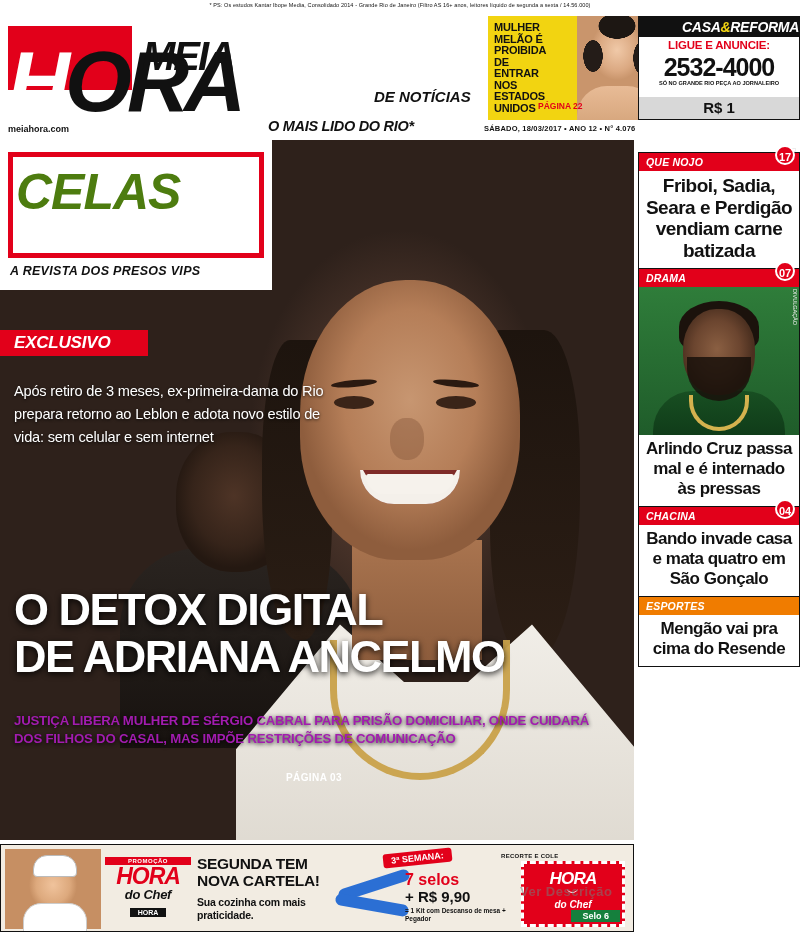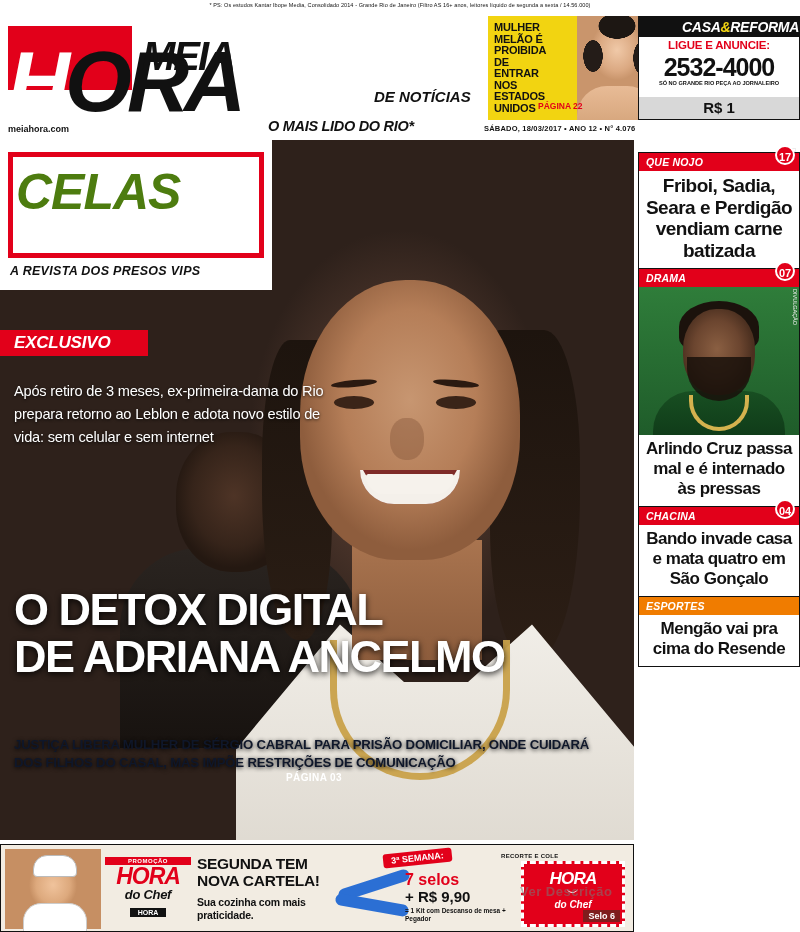--- a/index.html
+++ b/index.html
@@ -243,24 +243,23 @@
   }
 
   .headline {
     position: absolute; left: 14px; top: 586px; width: 600px;
     color: #fff; font-size: 45px; font-weight: bold;
     line-height: 47px; letter-spacing: -1.5px;
     text-shadow: 0 2px 6px rgba(0,0,0,.85);
   }
   .subhead {
     position: absolute; left: 14px; top: 712px; width: 600px;
-    color: #0f172a; font-size: 13.2px; font-weight: bold;
+    color: #a21caf; font-size: 13.2px; font-weight: bold;
     line-height: 18px; letter-spacing: -0.2px;
     text-shadow: 0 1px 4px rgba(0,0,0,.9);
-    margin-top: 24px;
   }
   .pagina03 {
     position: absolute; left: 14px; top: 772px; width: 600px;
     text-align: center; color: #fff; font-size: 10px; font-weight: bold;
     letter-spacing: .4px;
   }
 
   
   .rcol { position: absolute; left: 638px; top: 146px; width: 144px; margin-top: 6px; }
   .rbox { position: relative; width: 162px; border: 1px solid #111; border-top: none; background:#fff; }
@@ -403,21 +402,21 @@
   .ba-stamp .hora2 {
     font-size: 17px; font-weight: bold; font-style: italic; color: #fff;
     line-height: 17px; letter-spacing: -0.8px;
   }
   .ba-stamp .chef2 {
     font-size: 10px; font-weight: bold; font-style: italic; color: #fff; line-height: 11px;
   }
   .ba-stamp .mo { font-size: 13px; color: #fff; line-height: 12px; }
   .ba-stamp .selo {
     position: absolute; right: 2px; bottom: 2px; font-size: 9px; font-weight: bold;
-    color: #fff; background: #7f1d1d; padding: 1px 5px;
+    color: #fff; background: #15803d; padding: 1px 11px;
   }
 
   .watermark {
     position: absolute; left: 520px; top: 884px;
     font-size: 13px; color: rgba(120,120,120,.55); font-weight: bold;
     letter-spacing: .5px;
   }
 </style>
 </head>
 <body>

